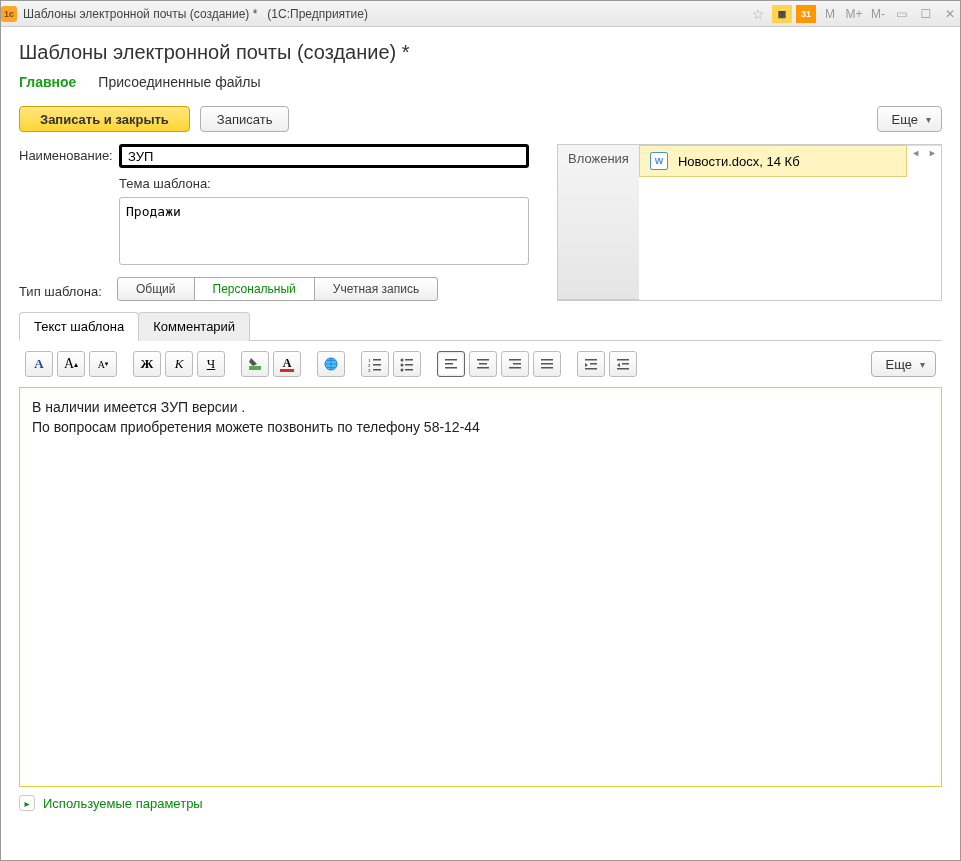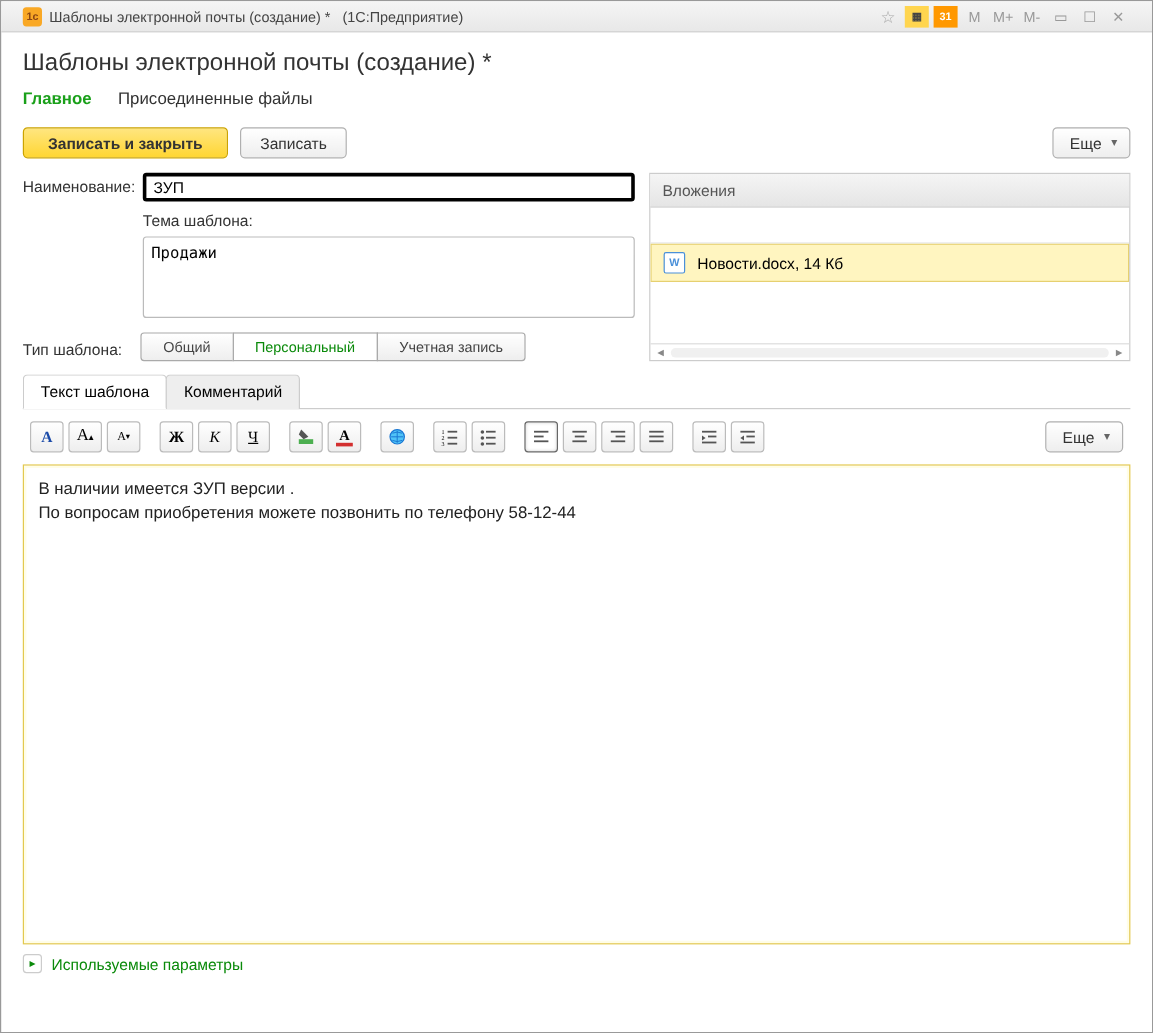--- a/index.html
+++ b/index.html
@@ -11,21 +11,21 @@
       height: 861px;
       overflow: hidden;
       border: 1px solid #999;
     }
     .titlebar {
       height: 26px;
       background: linear-gradient(#f5f5f5, #e8e8e8);
       border-bottom: 1px solid #ccc;
       display: flex;
       align-items: center;
-      padding: 0 18px;
+      padding: 0 0;
       font-size: 12px;
       color: #444;
     }
     .titlebar-icon {
       width: 16px; height: 16px;
       background: #f9a825;
       border-radius: 3px;
       margin-right: 6px;
       display: flex; align-items: center; justify-content: center;
       font-size: 9px; font-weight: bold; color: #8b4513;
@@ -94,26 +94,26 @@
       gap: 8px;
     }
     .btn-more:after {
       content: "▾";
       font-size: 10px;
       color: #666;
     }
     .spacer { flex: 1; }
     .form-area {
       display: flex;
-      gap: 12px;
+      gap: 28px;
       margin-bottom: 10px;
       justify-content: center;
     }
     .left-col { width: 510px; }
-    .right-col { flex: 1; border: 1px solid #ccc; display: flex; flex-direction: column; }
+    .right-col { flex: 1; border: 1px solid #ccc; display: flex; }
     .form-row {
       display: flex;
       align-items: flex-start;
       margin-bottom: 8px;
     }
     .form-label {
       width: 100px;
       padding-top: 4px;
       color: #333;
     }

